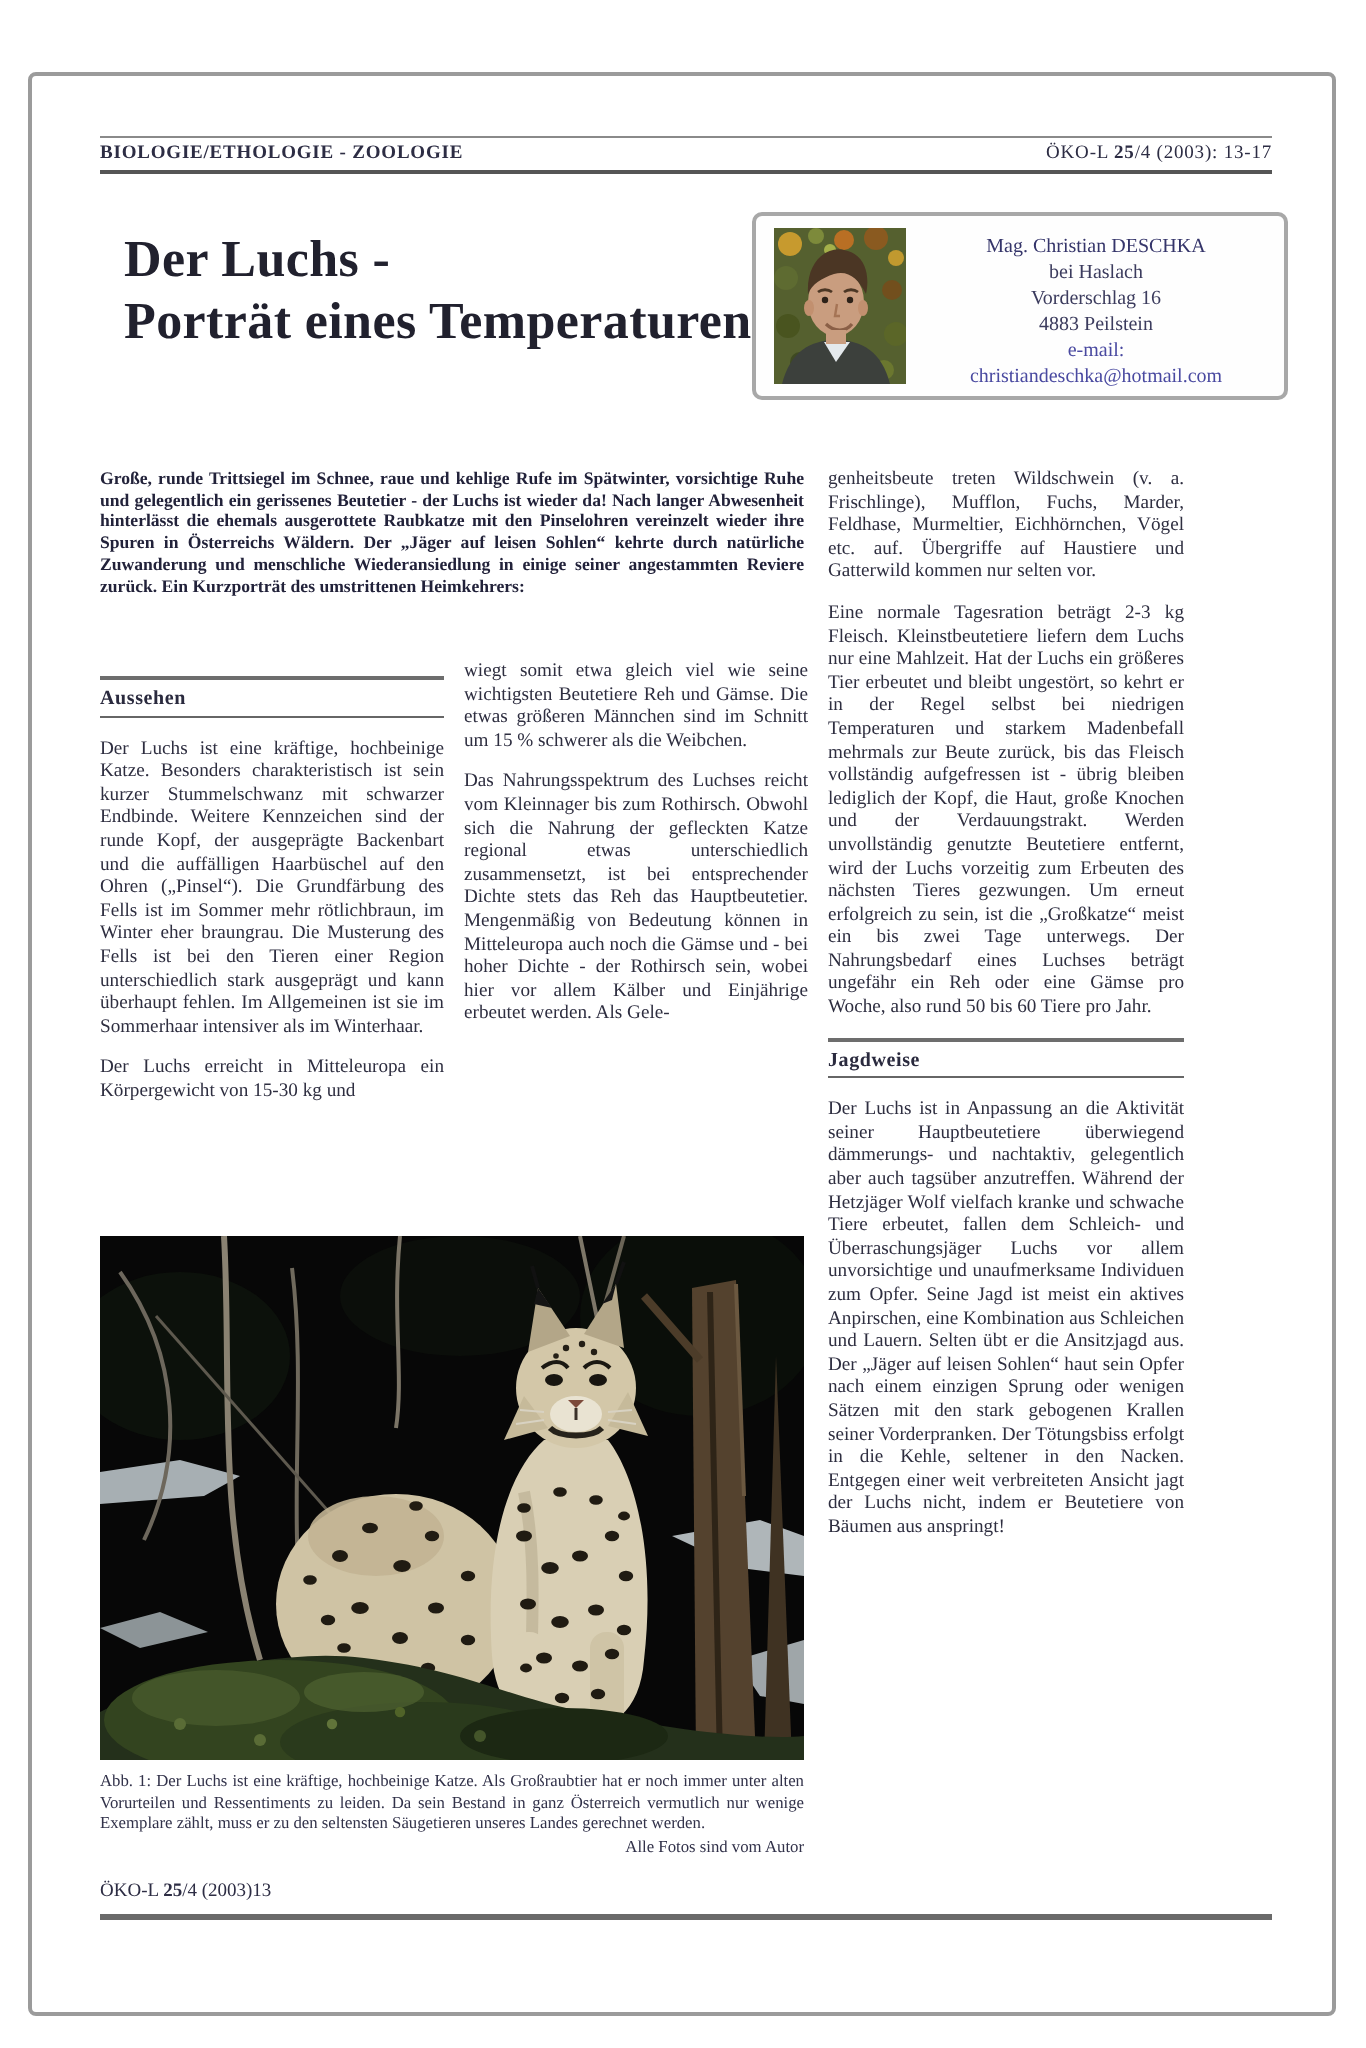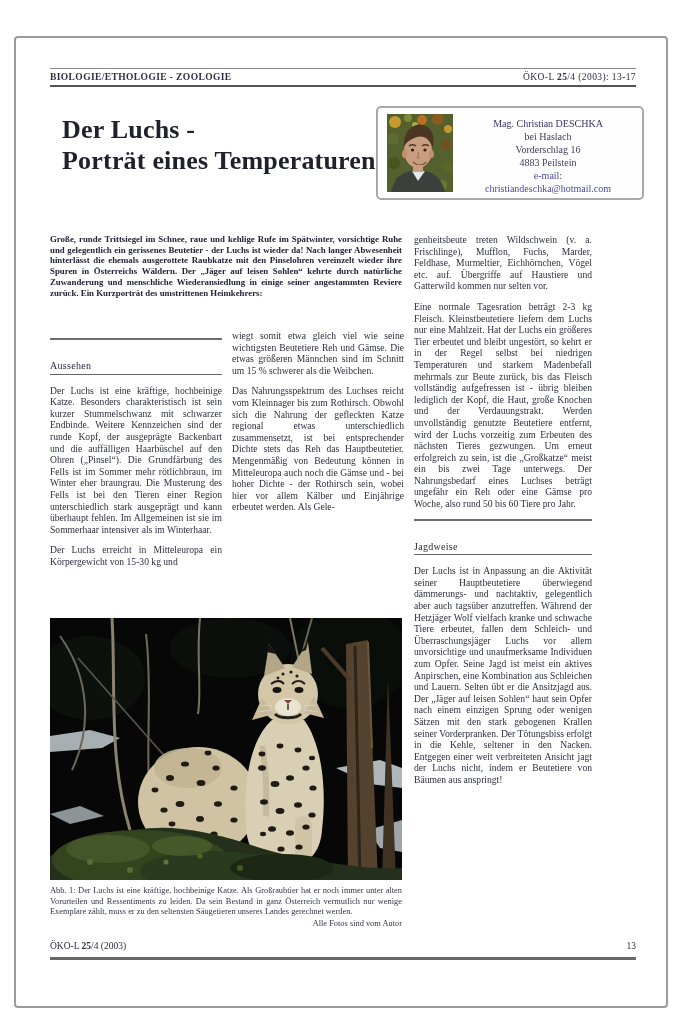--- a/index.html
+++ b/index.html
@@ -35,30 +35,30 @@
   .lead{left:34px;top:196px;width:352px;height:100px;overflow:hidden;
     font-weight:bold;font-size:8.8px;line-height:10.7px;text-align:justify;color:#22223a;}
   
   .col{font-size:9.6px;line-height:11.6px;color:#2e2e40;text-align:justify;overflow:hidden;}
   .col p{margin:0 0 9px 0;}
   .col1{left:34px;top:298px;width:172px;height:280px;}
   .col2{left:216px;top:292px;width:172px;height:280px;}
   .col3{left:398px;top:196px;width:178px;height:726px;}
   .sect{margin:2px 0 10px 0;}
   .sect .bar{height:2px;background:#6d6d6d;}
-  .sect .t{font-weight:normal;font-size:10px;color:#2a2a3e;padding:20px 0 2px 0;
+  .sect .t{font-weight:bold;font-size:10px;color:#2a2a3e;padding:4px 0 2px 0;
     border-bottom:1.5px solid #666;letter-spacing:.3px;}
   
   .fig{left:34px;top:580px;width:352px;height:262px;background:#060606;}
   .fig svg{display:block;}
   .caption{left:34px;top:848px;width:352px;font-size:8.4px;line-height:10.6px;
     text-align:justify;color:#32324a;}
   .credit{display:block;text-align:right;margin-top:1px;}
   
-  .footer-row{left:34px;width:586px;top:903px;display:flex;justify-content:space-between;
+  .footer-row{left:34px;width:586px;top:903px;display:flex;justify-content:flex-start;
     font-size:9.5px;color:#2d2d44;}
   .footer-rule{left:34px;width:586px;top:919px;height:2.5px;background:#6a6a6a;}
 </style>
 </head>
 <body>
 
 <div class="page">
 
   <div class="abs head-rule1"></div>
   <div class="abs head-row">

